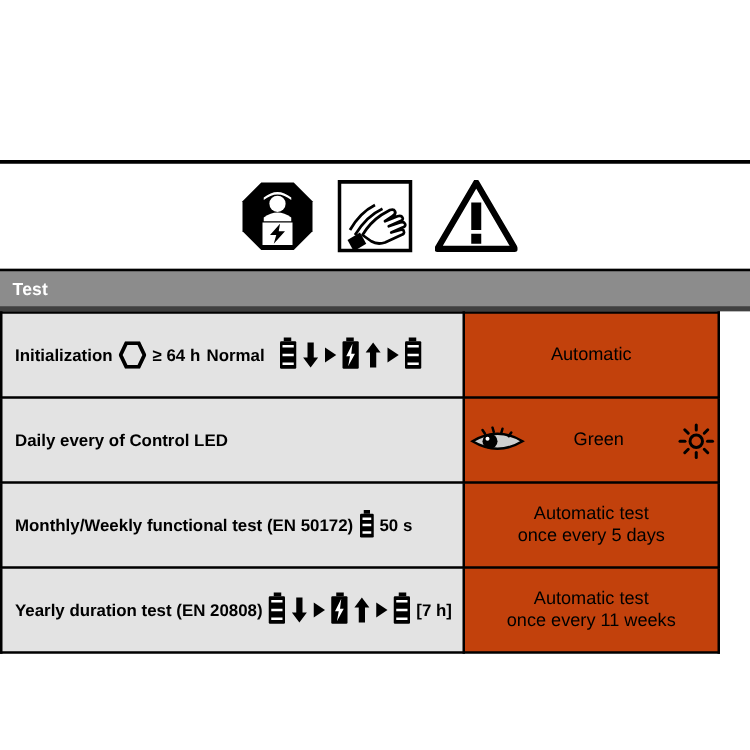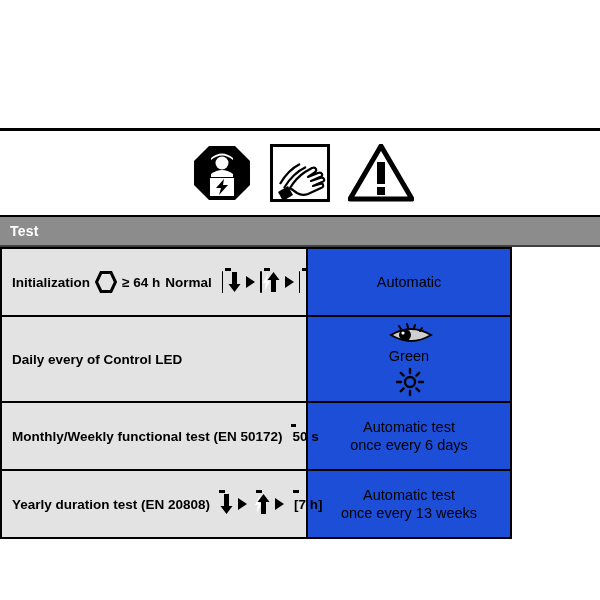--- a/index.html
+++ b/index.html
@@ -38,43 +38,43 @@
   .picto svg { display: block; }
 
   
   .hdr {
     background: #8c8c8c;
     color: #ffffff;
     font-weight: bold;
     font-size: 14px;
     padding: 6px 8px 6px 10px;
     border-top: 2px solid #000;
-    border-bottom: 2px solid #404040;
+    border-bottom: 4px solid #404040;
     letter-spacing: .2px;
   }
   
   table.matrix {
     border-collapse: collapse;
-    width: 512px;
+    width: 576px;
     table-layout: fixed;
   }
   table.matrix td {
     border: 2px solid #000;
     vertical-align: middle;
   }
   td.left {
     background: #e3e3e3;
     padding: 8px 6px 8px 10px;
     font-size: 13.5px;
     font-weight: bold;
     color: #000;
     height: 50px;
   }
   td.right {
-    background: #1d4ed8;
+    background: #c2410c;
     text-align: center;
     font-size: 14.5px;
     color: #000;
     width: 194px;
     padding: 6px 4px;
     line-height: 1.25;
   }
   .row-inline {
     display: flex;
     align-items: center;
@@ -144,21 +144,20 @@
   .batt-small {
     width: 11px; height: 19px;
   }
   .batt-small::before { left: 3px; width: 5px; height: 2.5px; top:-2.5px;}
   .green-word { margin: 0 6px; }
   .eye-row {
     display: flex;
     align-items: center;
     justify-content: space-between;
     gap: 2px;
-    flex-direction: column;
   }
 </style>
 </head>
 <body>
 
 <div class="sheet">
 
   <div class="picto-band">
 
     <div class="picto">
@@ -294,21 +293,21 @@
                   <i></i>
                   <i></i>
                   <i></i>
                 </span>
             </span>
             <span class="lbl">50 s</span>
           </div>
         </td>
         <td class="right">
           <div>Automatic test</div>
-          <div>once every 6 days</div>
+          <div>once every 5 days</div>
         </td>
       </tr>
 
       <tr>
         <td class="left">
           <div class="row-inline">
             <span class="lbl">Yearly duration test (EN 20808)</span>
             <span class="batt">
               <span class="slots">
                   <i></i>
@@ -338,19 +337,19 @@
                   <i></i>
                   <i></i>
                   <i></i>
                 </span>
             </span>
             <span class="lbl">[7 h]</span>
           </div>
         </td>
         <td class="right">
           <div>Automatic test</div>
-          <div>once every 13 weeks</div>
+          <div>once every 11 weeks</div>
         </td>
       </tr>
 
     </tbody>
   </table>
 </div>
 
 </body></html>

